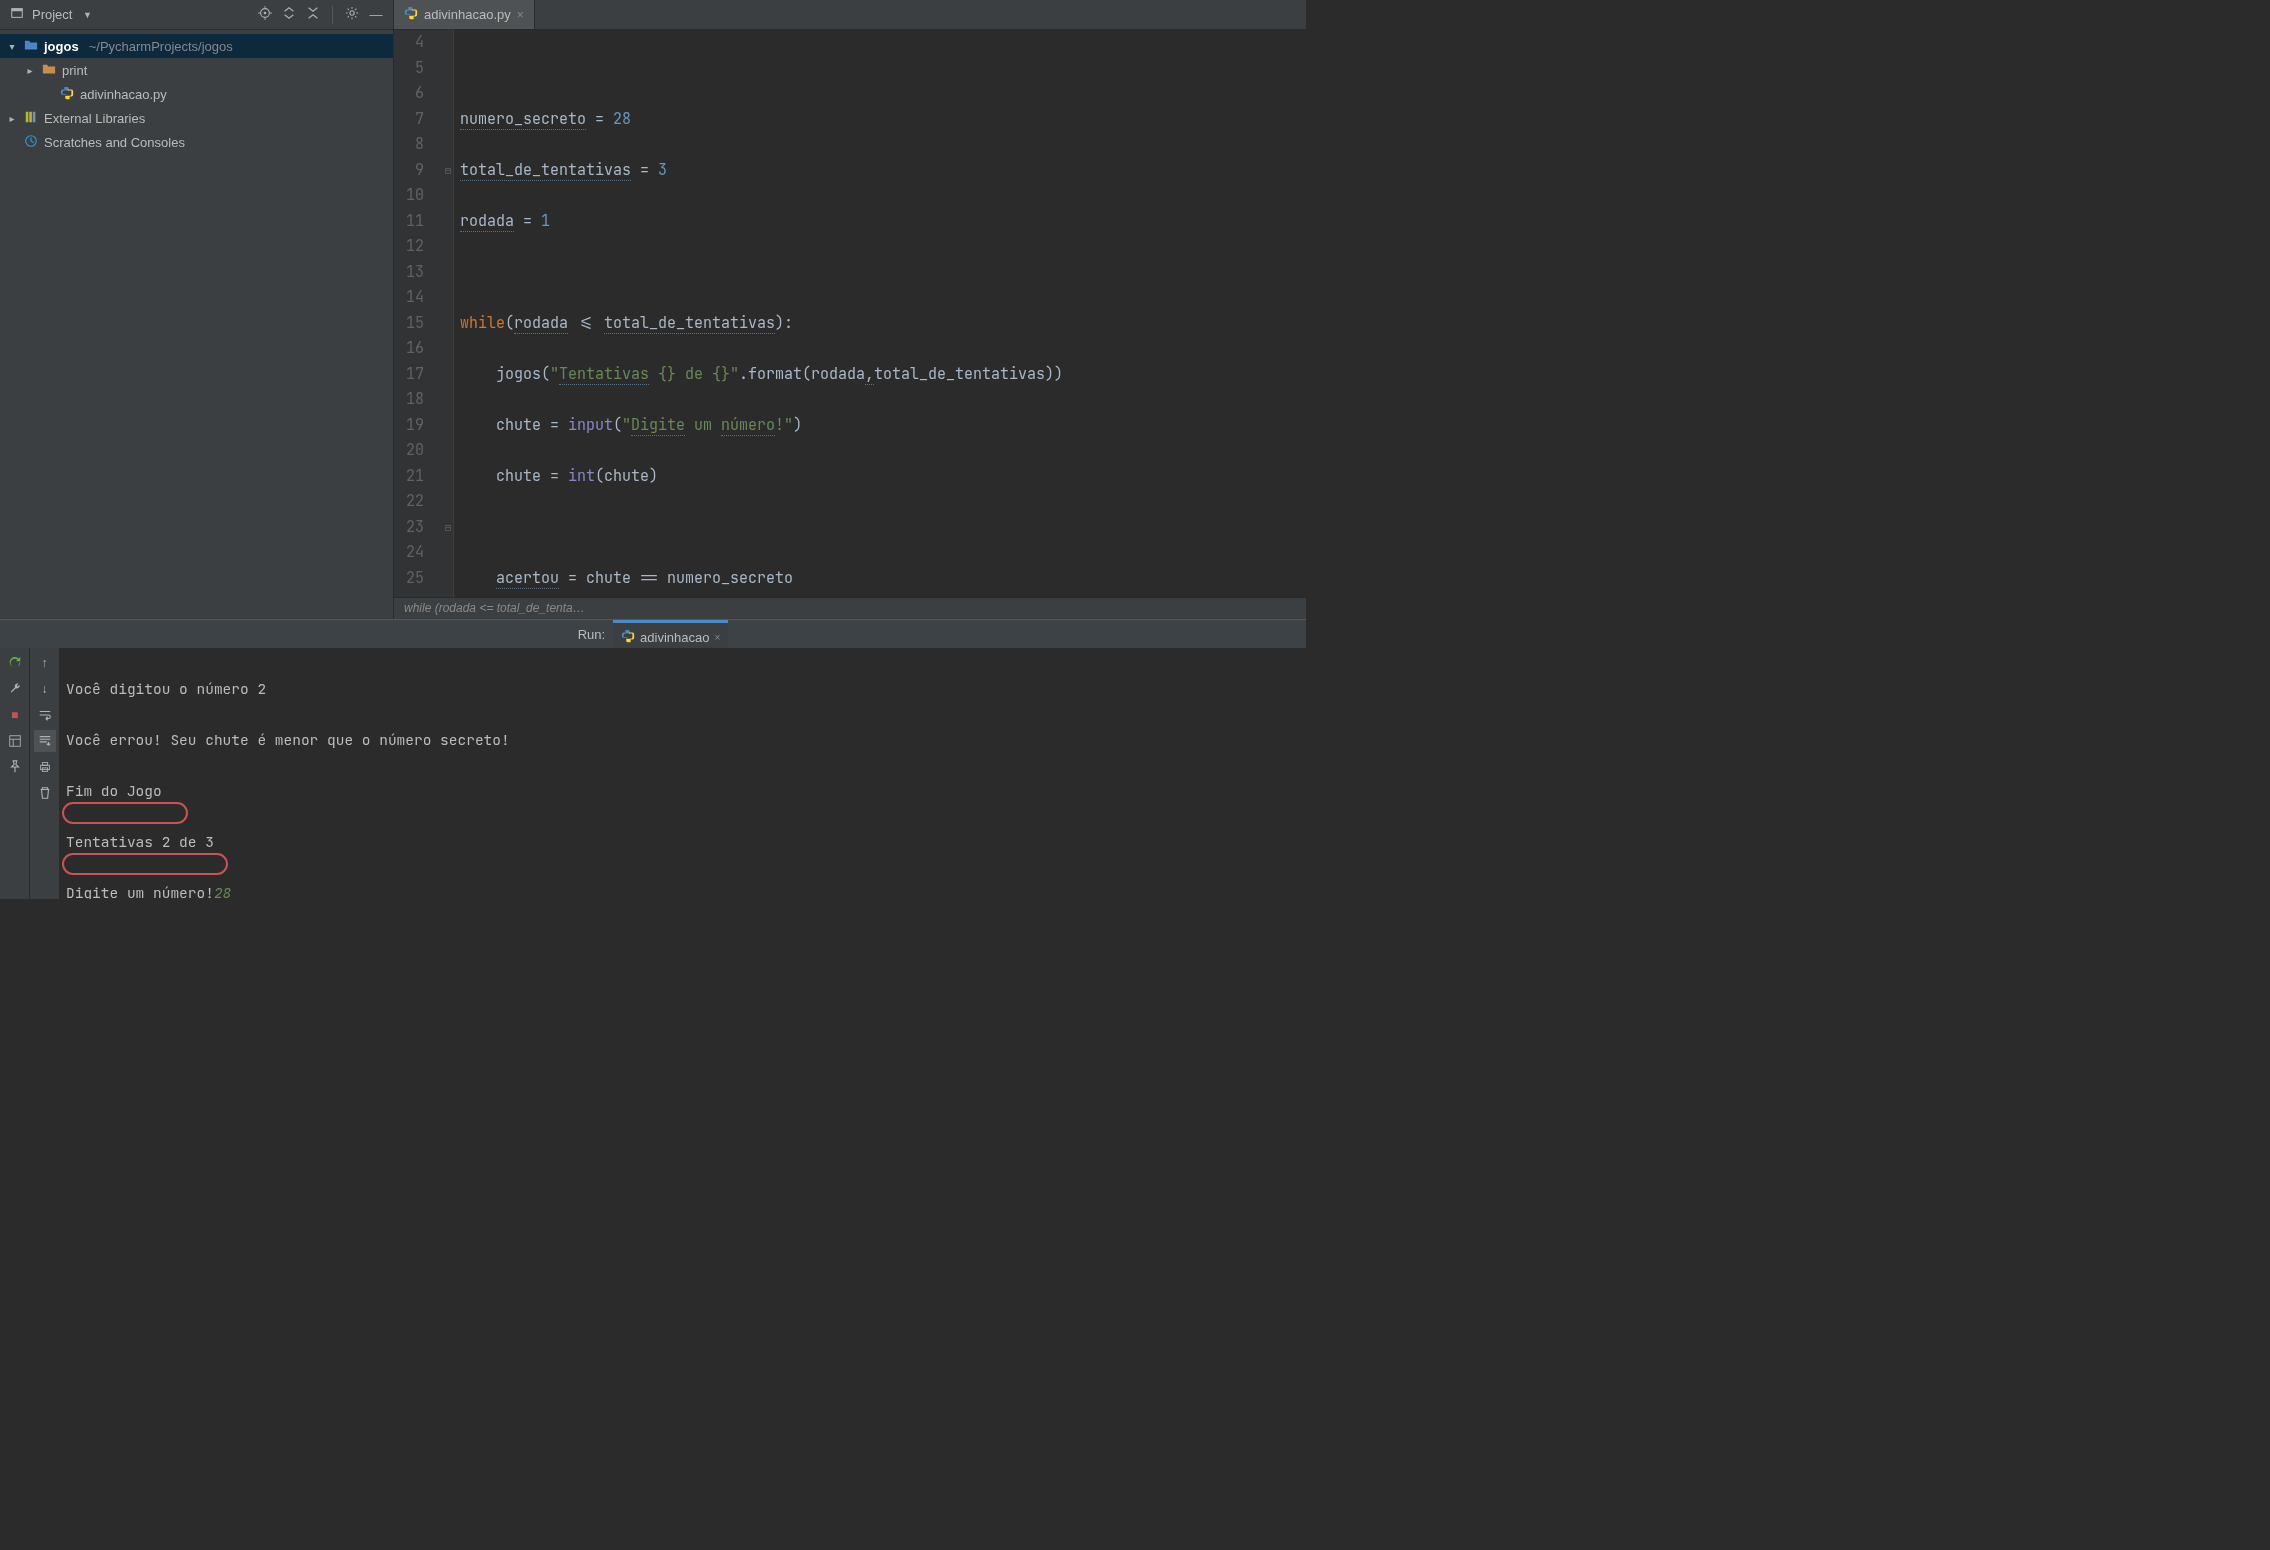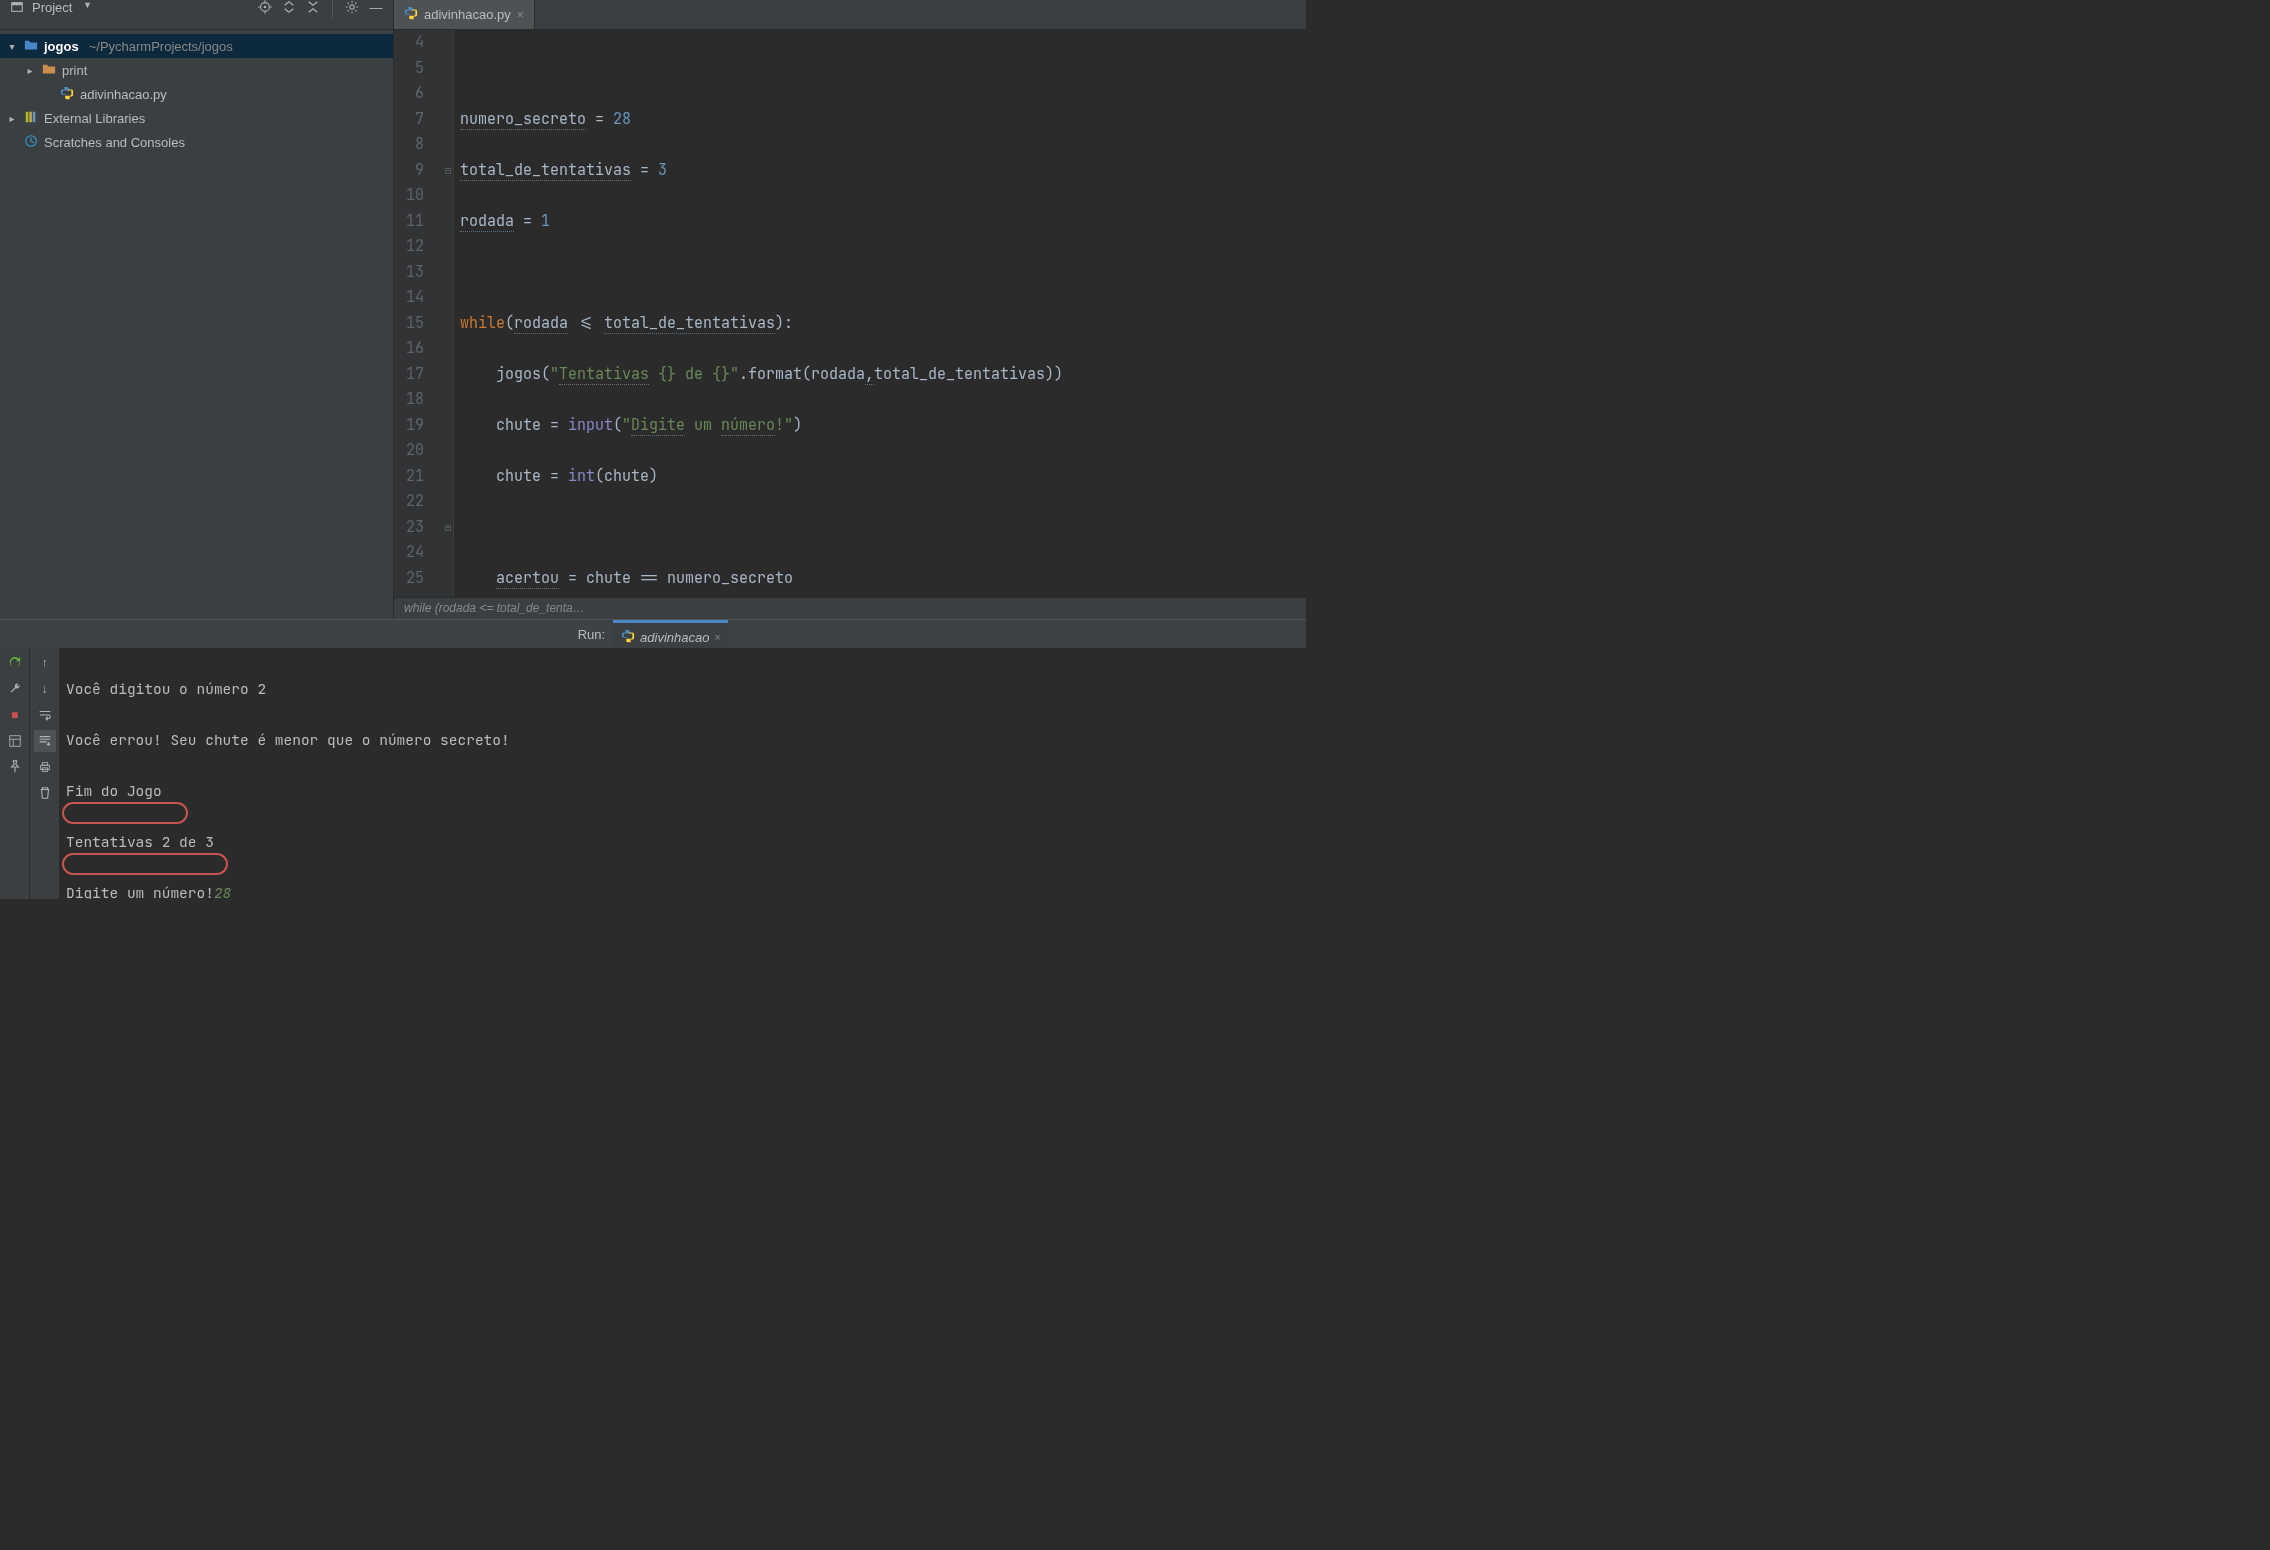--- a/index.html
+++ b/index.html
@@ -25,20 +25,21 @@
 
 .sidebar {
   width: 394px;
   background: #3c3f41;
   border-right: 1px solid #2b2b2b;
   display: flex;
   flex-direction: column;
 }
 .sidebar-header {
   display: flex;
+  align-items: center;
   height: 30px;
   background: #3c3f41;
   border-bottom: 1px solid #2b2b2b;
   padding: 0 8px;
   gap: 6px;
 }
 .sidebar-title {
   color: #bbbbbb;
   font-weight: 400;
 }
@@ -192,21 +193,20 @@
   justify-content: center;
 }
 .run-tab {
   display: flex;
   align-items: center;
   gap: 5px;
   padding: 3px 8px 0 8px;
   border-top: 3px solid #4a88c7;
   height: 28px;
   background: #3c3f41;
-  font-style: italic;
 }
 .run-tab .close { color: #888; font-size: 10px; }
 .run-body {
   flex: 1;
   display: flex;
 }
 .run-toolbar {
   width: 30px;
   background: #3c3f41;
   border-right: 1px solid #2b2b2b;

